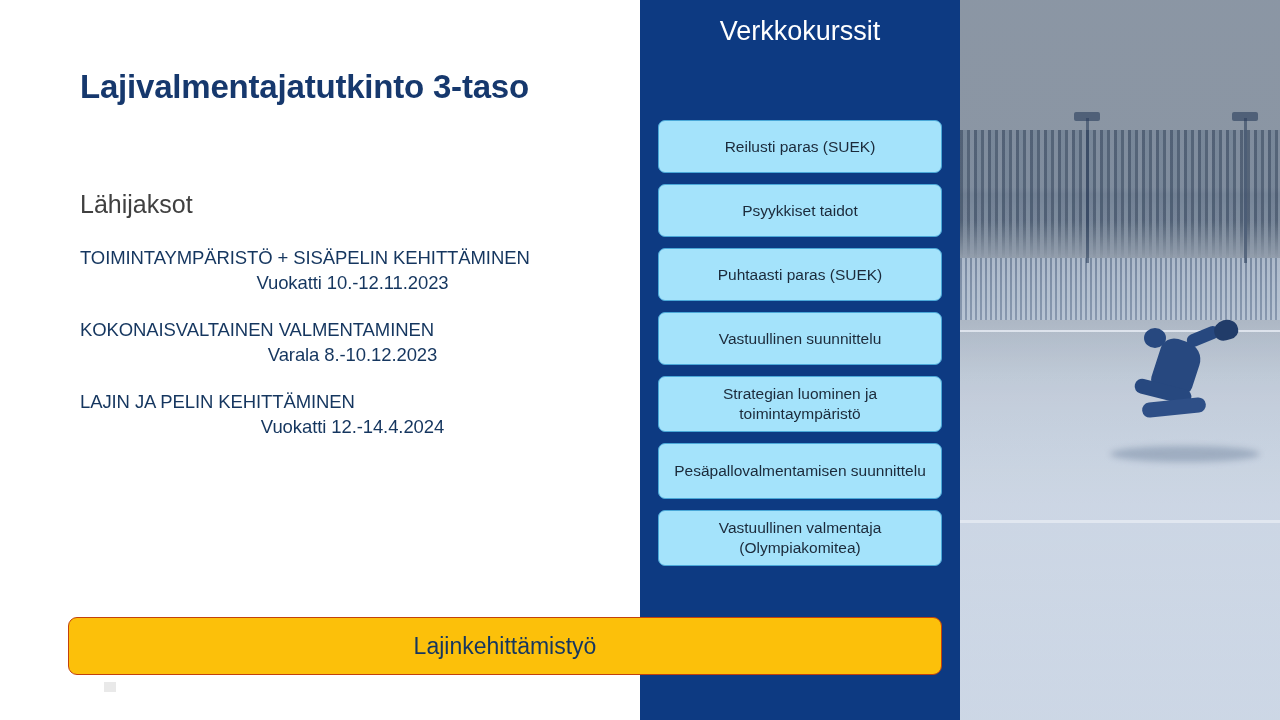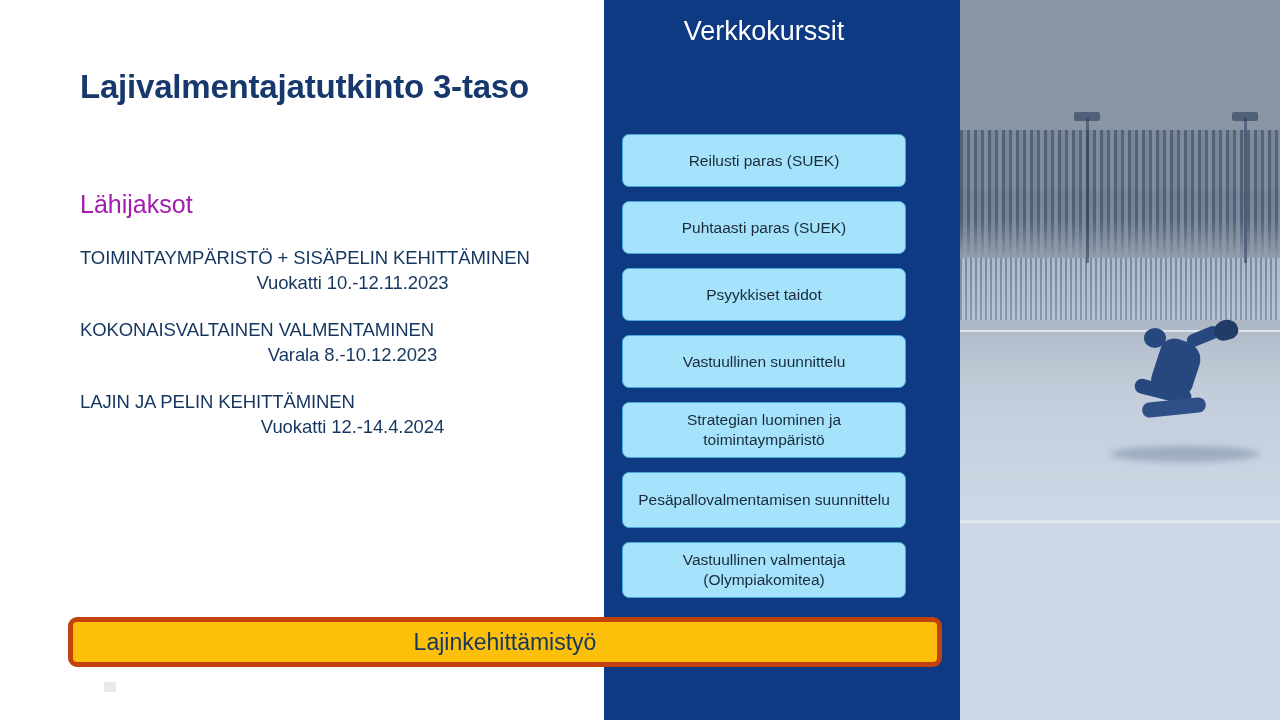--- a/index.html
+++ b/index.html
@@ -38,21 +38,21 @@
     font-weight: bold;
     line-height: 1.17;
     color: #16386d;
     letter-spacing: -0.2px;
   }
   .subtitle {
     position: absolute;
     left: 80px;
     top: 190px;
     font-size: 25px;
-    color: #a21caf;
+    color: #404040;
     font-weight: normal;
   }
   .sessions {
     position: absolute;
     left: 80px;
     top: 246px;
     width: 545px;
   }
   .session {
     margin-bottom: 22px;
@@ -69,21 +69,21 @@
     color: #15365f;
     line-height: 1.35;
     letter-spacing: -0.1px;
     white-space: nowrap;
     text-align: center;
   }
 
   
   .mid-col {
     position: absolute;
-    left: 604px;
+    left: 640px;
     top: 0;
     width: 380px;
     height: 720px;
     background: #0d3a82;
   }
   .mid-title {
     position: absolute;
     left: 0;
     top: 16px;
     width: 320px;
@@ -93,21 +93,21 @@
     font-weight: normal;
   }
   .course-list {
     position: absolute;
     left: 0;
     top: 120px;
     width: 320px;
   }
   .course-chip {
     width: 284px;
-    margin: 14px auto 11px auto;
+    margin: 0 auto 11px auto;
     background: #a4e3fb;
     border: 1px solid #4aa8d8;
     border-radius: 7px;
     color: #1b2a3a;
     font-size: 15.5px;
     text-align: center;
     line-height: 1.28;
     display: flex;
     align-items: center;
     justify-content: center;
@@ -277,23 +277,23 @@
     background: rgba(45, 85, 150, 0.12);
     mix-blend-mode: multiply;
   }
 
   
   .yellow-bar {
     position: absolute;
     left: 68px;
     top: 617px;
     width: 874px;
-    height: 50px;
+    height: 58px;
     background: #fcc00a;
-    border: 5px solid #c2410c;
+    border: 1px solid #c2410c;
     border-radius: 9px;
     display: flex;
     align-items: center;
     justify-content: center;
     box-sizing: border-box;
   }
   .yellow-bar-label {
     font-size: 23px;
     color: #15365f;
   }
@@ -328,22 +328,22 @@
         <div class="session-name">LAJIN JA PELIN KEHITTÄMINEN</div>
         <div class="session-place">Vuokatti 12.-14.4.2024</div>
       </div>
     </div>
   </div>
 
   <div class="mid-col">
     <div class="mid-title">Verkkokurssit</div>
     <div class="course-list">
       <div class="course-chip chip-h1">Reilusti paras (SUEK)</div>
+      <div class="course-chip chip-h1">Psyykkiset taidot</div>
       <div class="course-chip chip-h1">Puhtaasti paras (SUEK)</div>
-      <div class="course-chip chip-h1">Psyykkiset taidot</div>
       <div class="course-chip chip-h1">Vastuullinen suunnittelu</div>
       <div class="course-chip chip-h2">Strategian luominen ja toimintaympäristö</div>
       <div class="course-chip chip-h2">Pesäpallovalmentamisen suunnittelu</div>
       <div class="course-chip chip-h2">Vastuullinen valmentaja (Olympiakomitea)</div>
     </div>
   </div>
 
   <div class="right-col">
     <div class="photo"></div>
     <div class="trees"></div>

